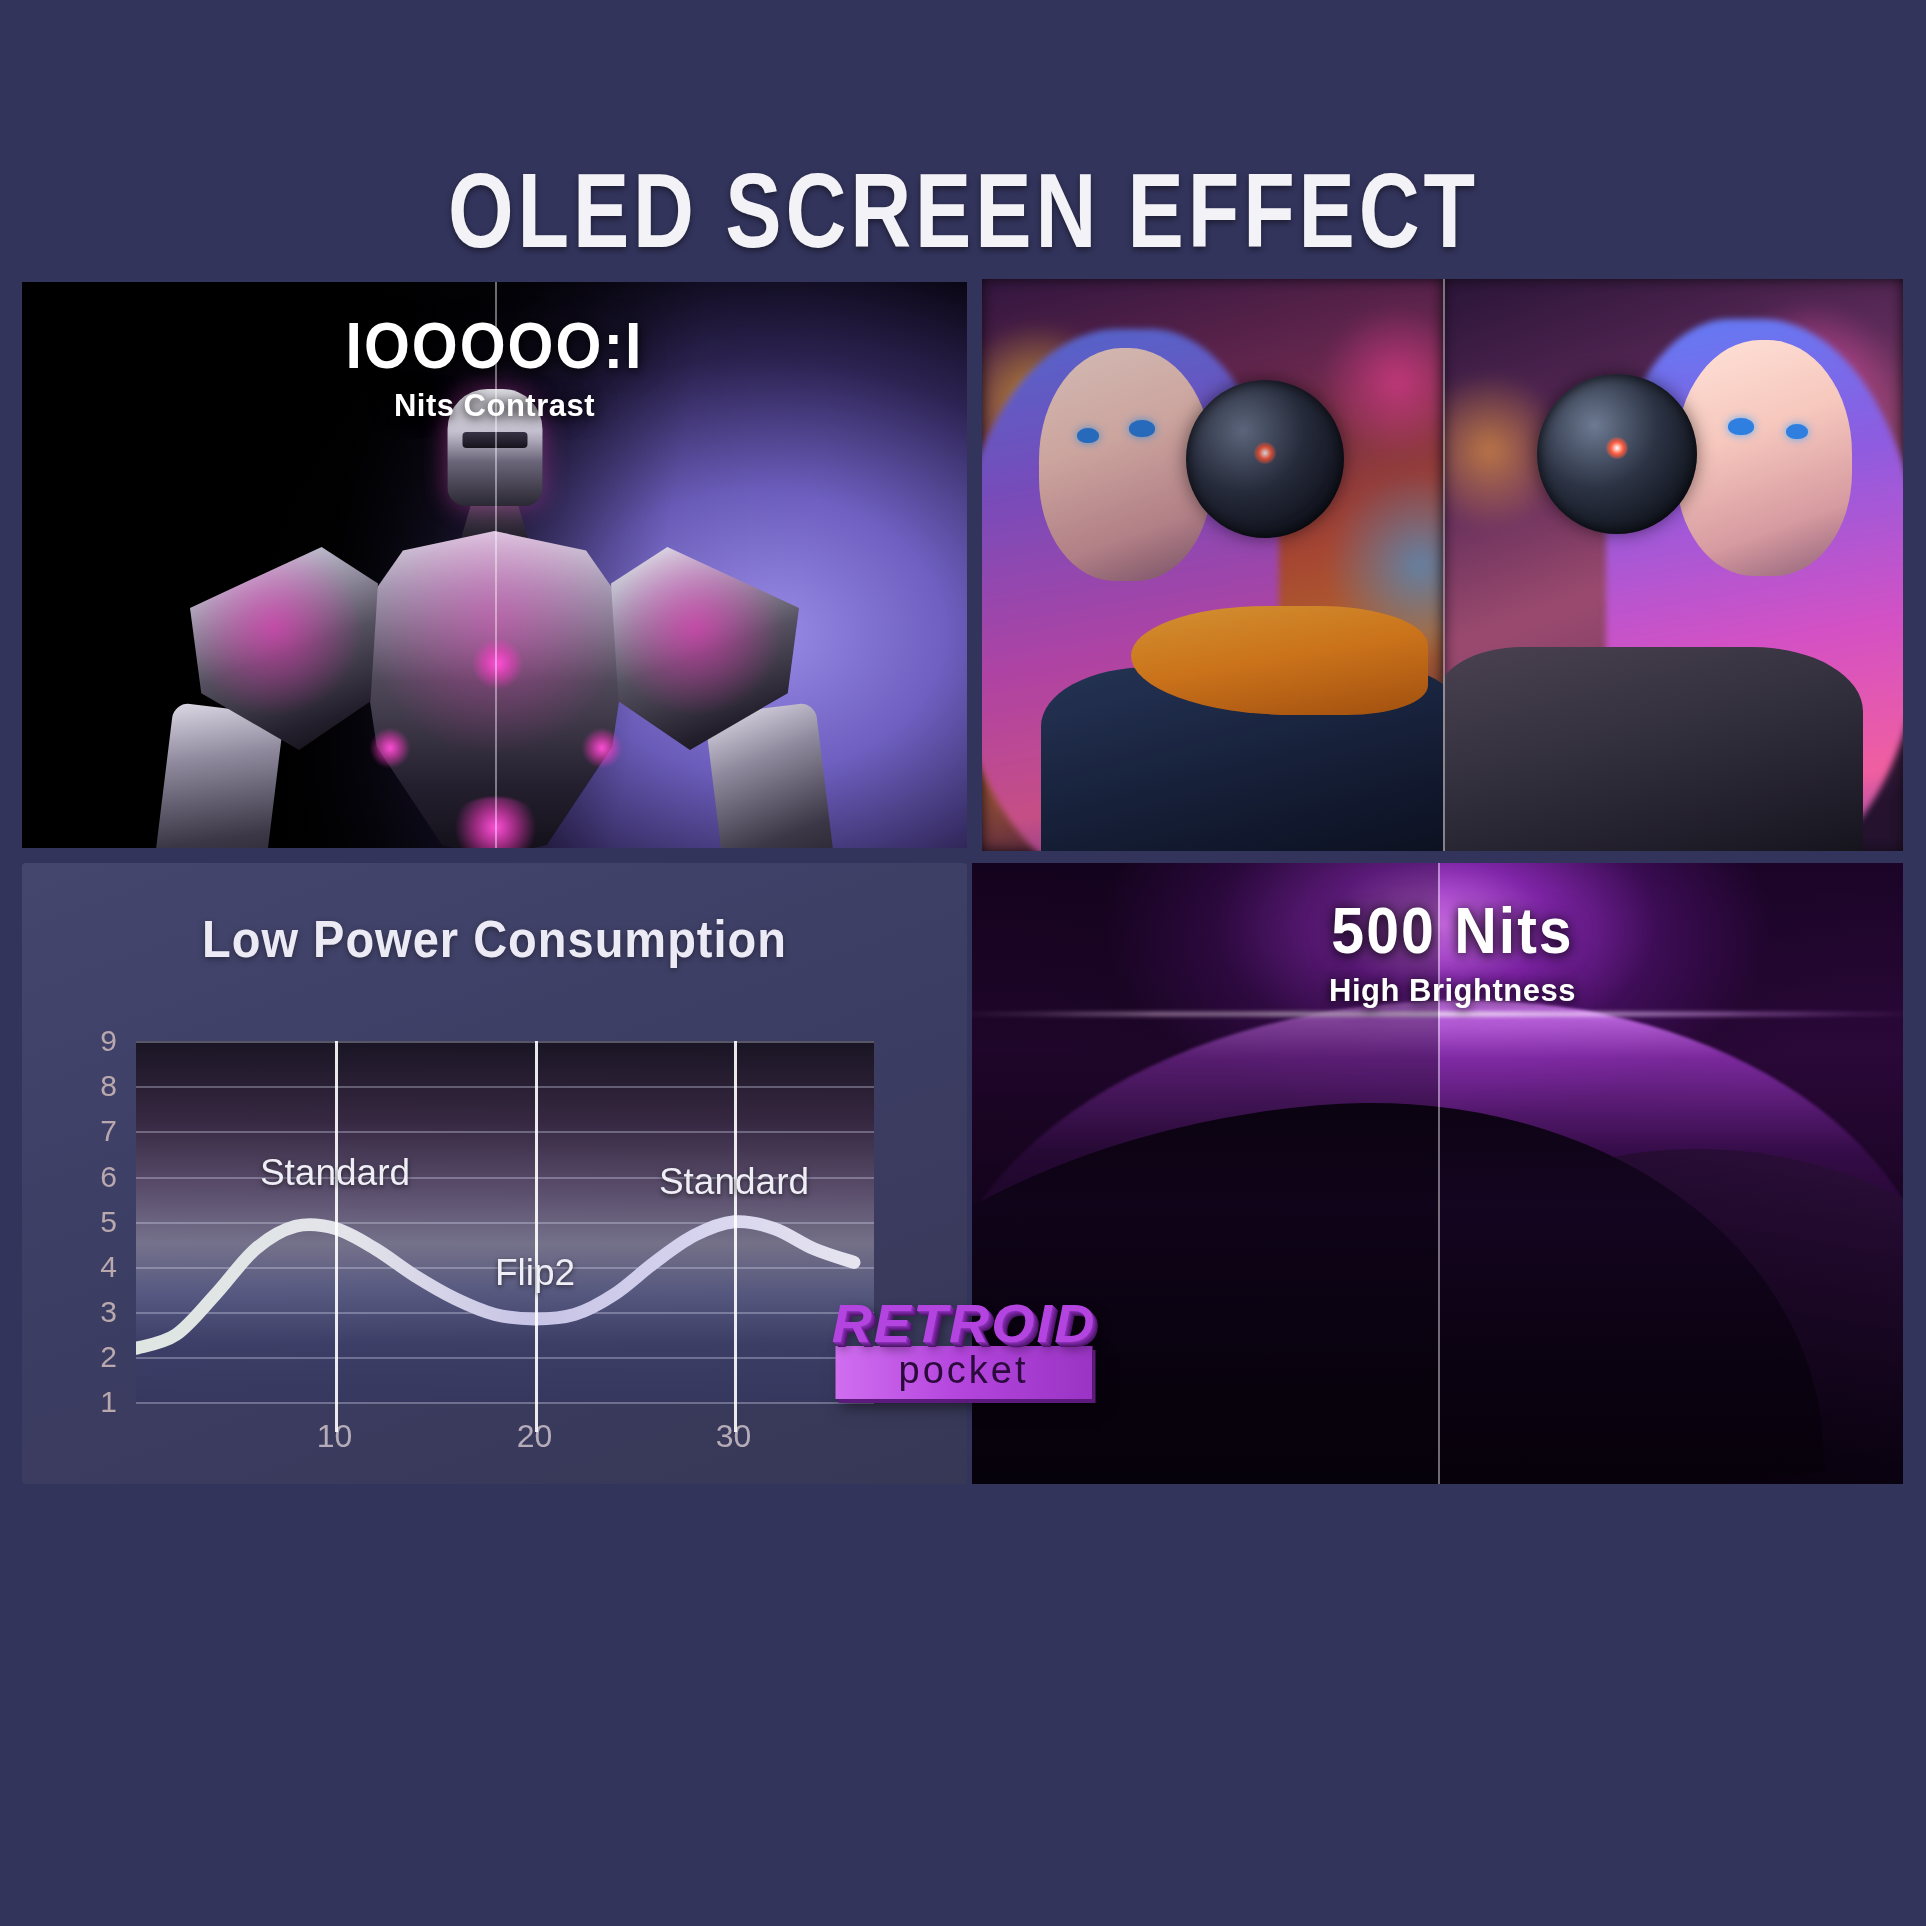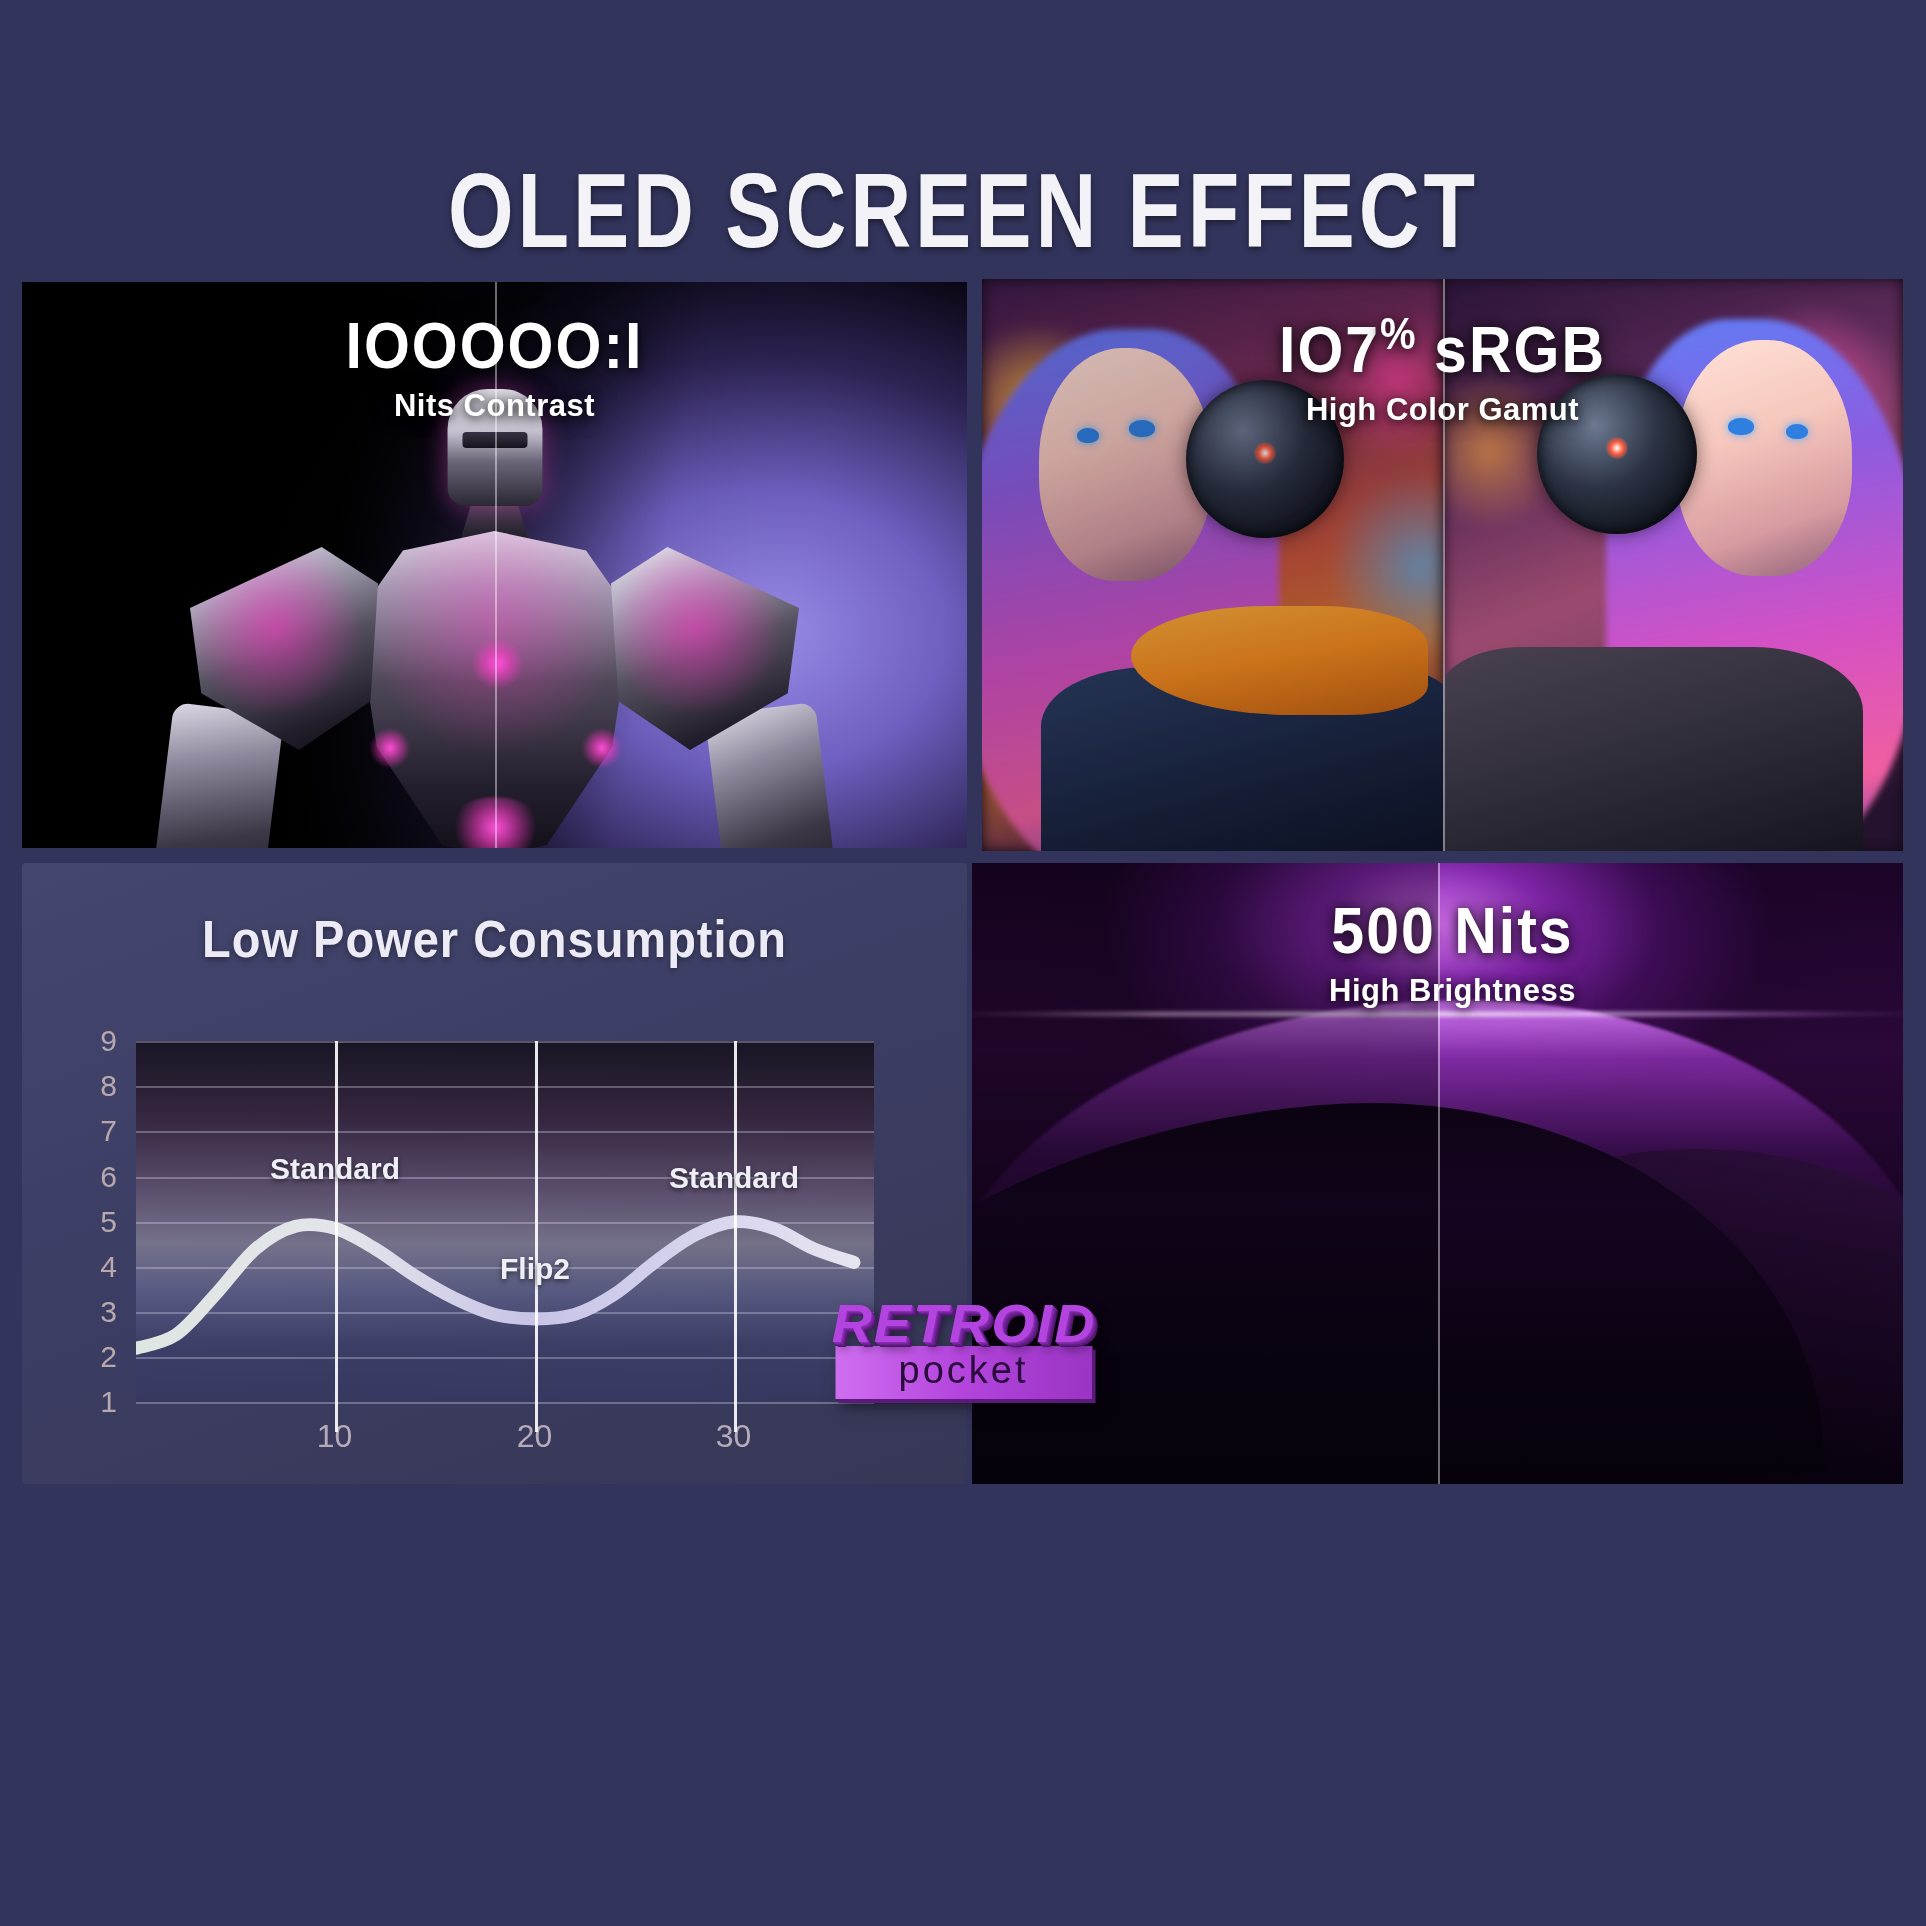--- a/index.html
+++ b/index.html
@@ -222,21 +222,21 @@
     font-size:30px; color:#b9a9ae; font-weight:400;
     transform:translateY(-50%);
   }
   .xlab{
     position:absolute; top:0; width:69px; margin-left:-35px;
     text-align:center;
     font-size:32px; color:#b6abb8; font-weight:400;
   }
   .annot{
     position:absolute; transform:translateX(-50%);
-    font-size:30px; font-weight:700; color:#efeef6;
+    font-size:37px; font-weight:400; color:#efeef6;
     text-shadow:0 2px 5px rgba(0,0,0,.55);
     white-space:nowrap; z-index:16;
   }
   #curve{ position:absolute; inset:0; z-index:12; }
 
   
   #p-bright .sky{
     position:absolute; inset:0;
     background:
       radial-gradient(ellipse 46% 40% at 50% 10%, rgba(226,120,255,.95) 0%, rgba(168,50,220,.70) 26%,
@@ -357,24 +357,20 @@
       <div class="g-eye" style="right:95px;top:145px;width:22px;height:15px;"></div>
       <div class="g-hp" style="right:206px;top:95px;width:160px;height:160px;">
         <span class="led"></span>
       </div>
       <div class="g-jacket b" style="right:40px;top:368px;width:426px;height:248px;border-radius:20% 26% 0 0;"></div>
     </div>
 
     <div class="split" style="left:50%;"></div>
     <div style="position:absolute;left:0;top:0;bottom:0;width:50%;background:rgba(10,6,16,.18);z-index:21;"></div>
 
-    <div class="cap" style="top:34px;">
-      <span class="big"><span>IO7</span><span class="pct">%</span><span> sRGB</span></span>
-      <span class="sub">High Color Gamut</span>
-    </div>
   </div>
 
   <div class="panel" id="p-power">
     <div id="chart-title">Low Power Consumption</div>
 
     <div id="plot">
       <div class="plotbg"></div>
       <div id="grid-layer">
           <div class="gridline" style="top: 361px;"></div>
           <div class="gridline" style="top: 316px;"></div>

